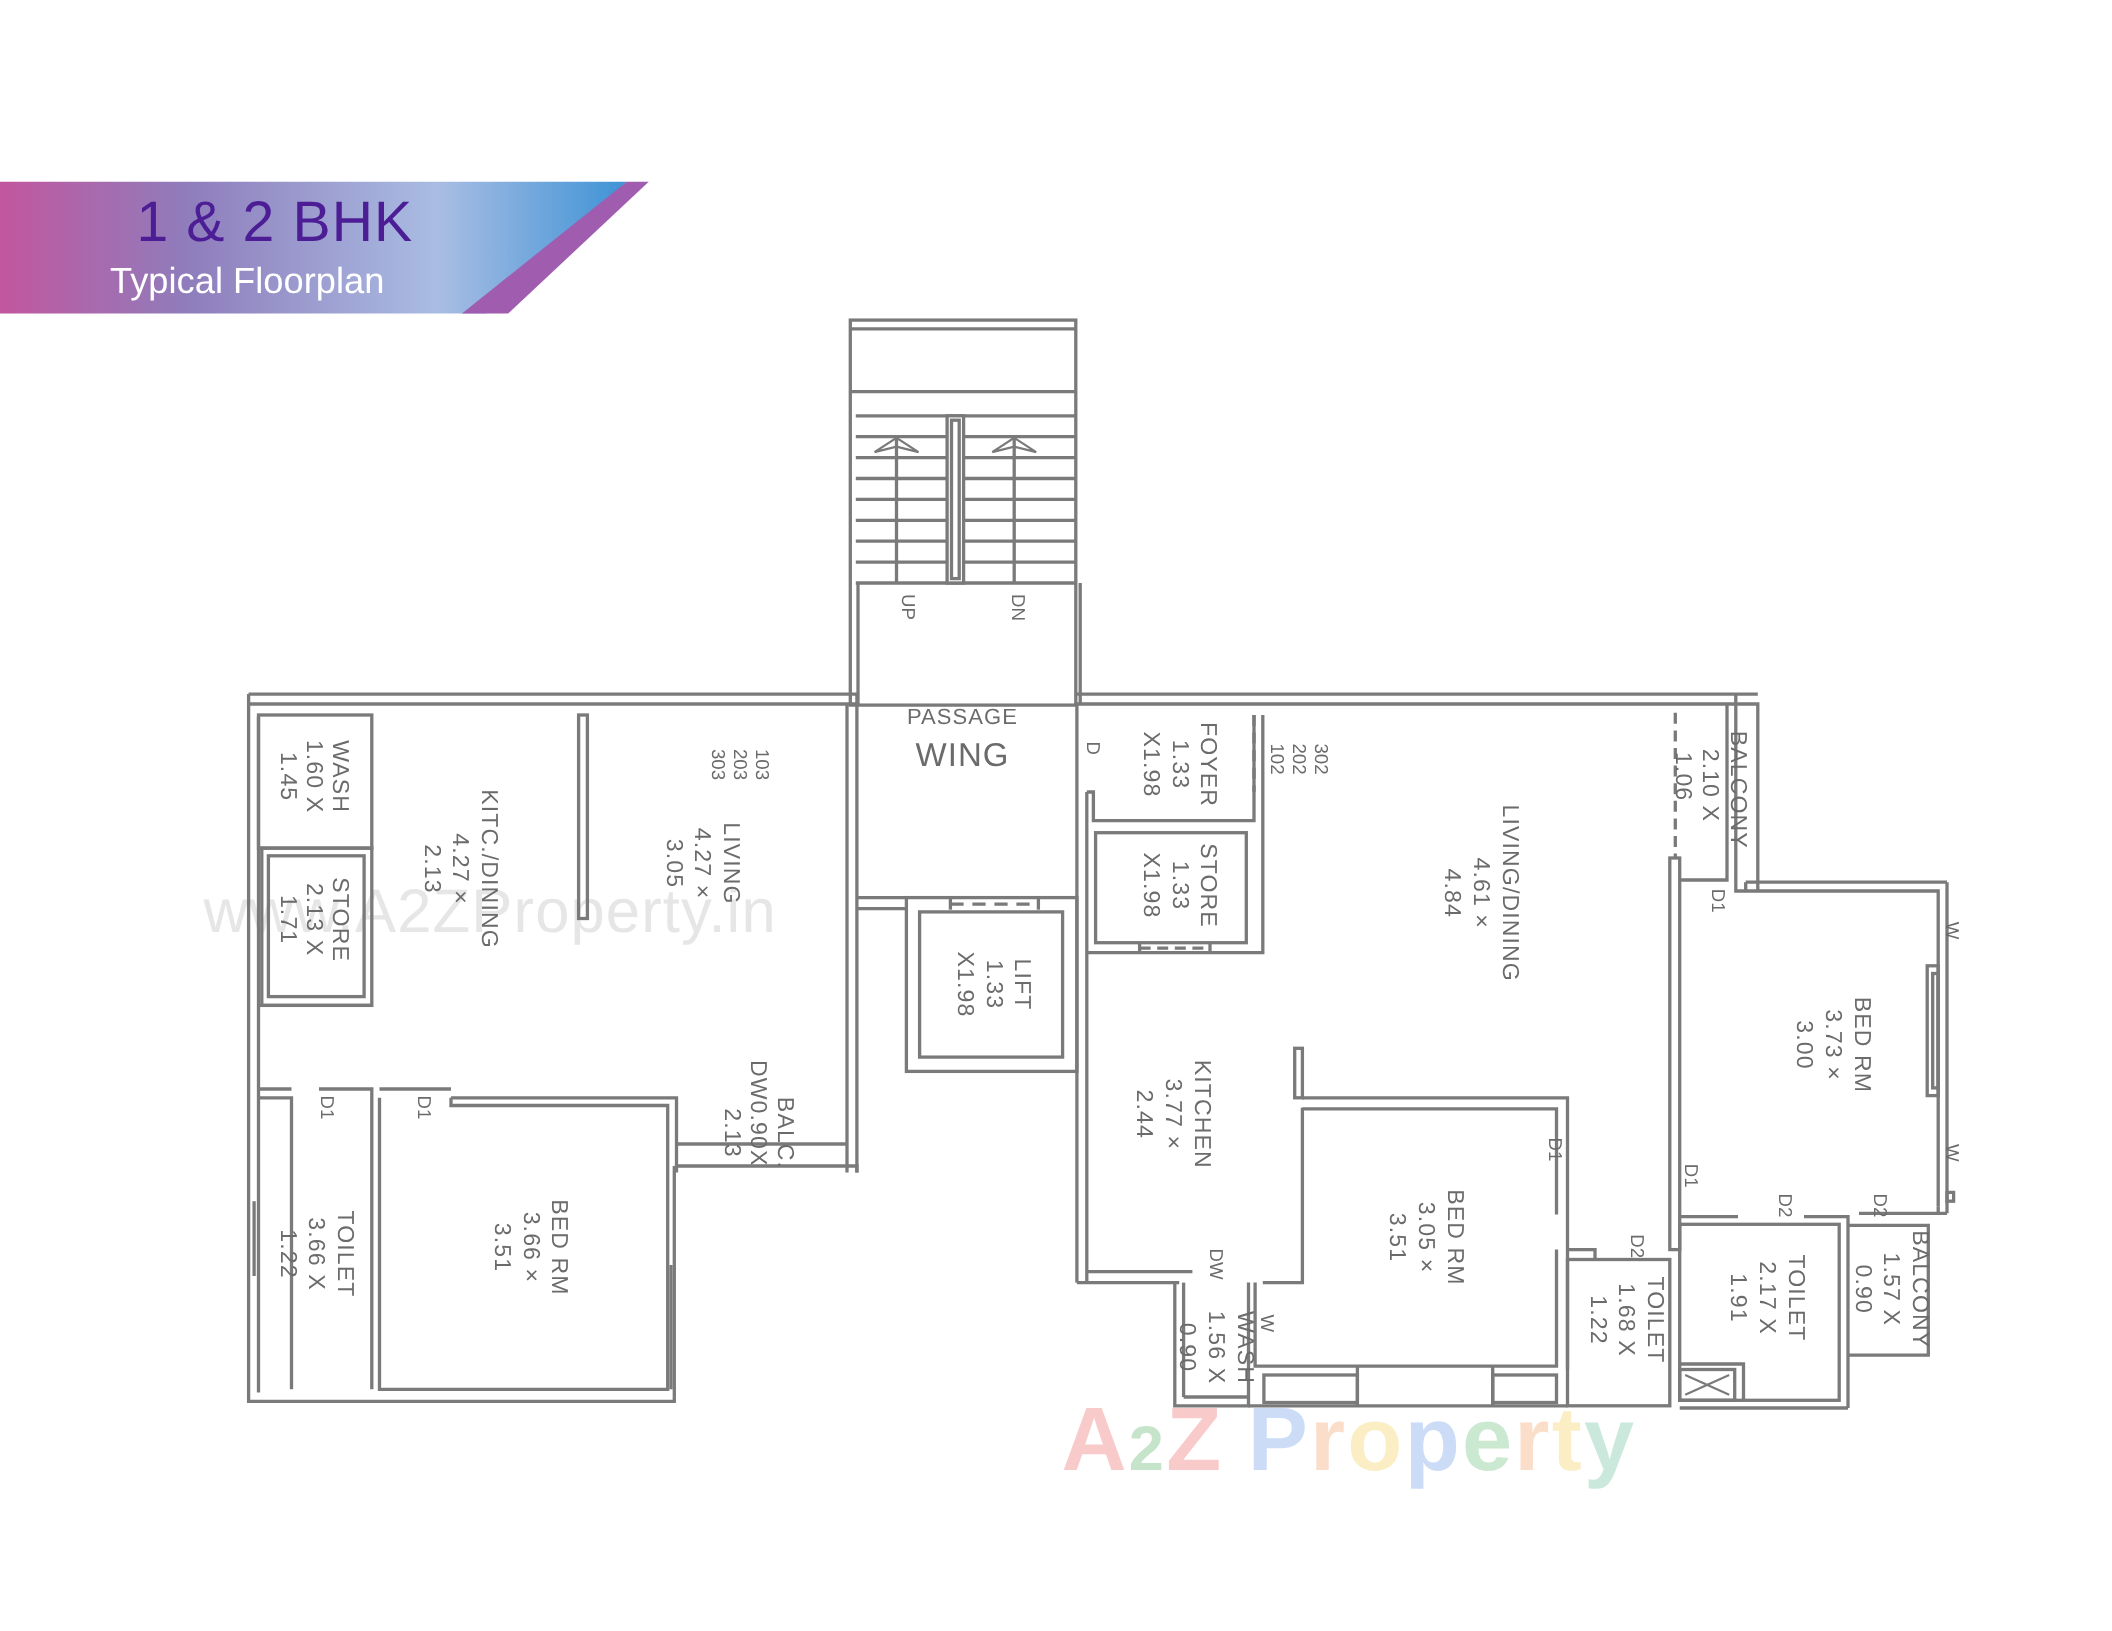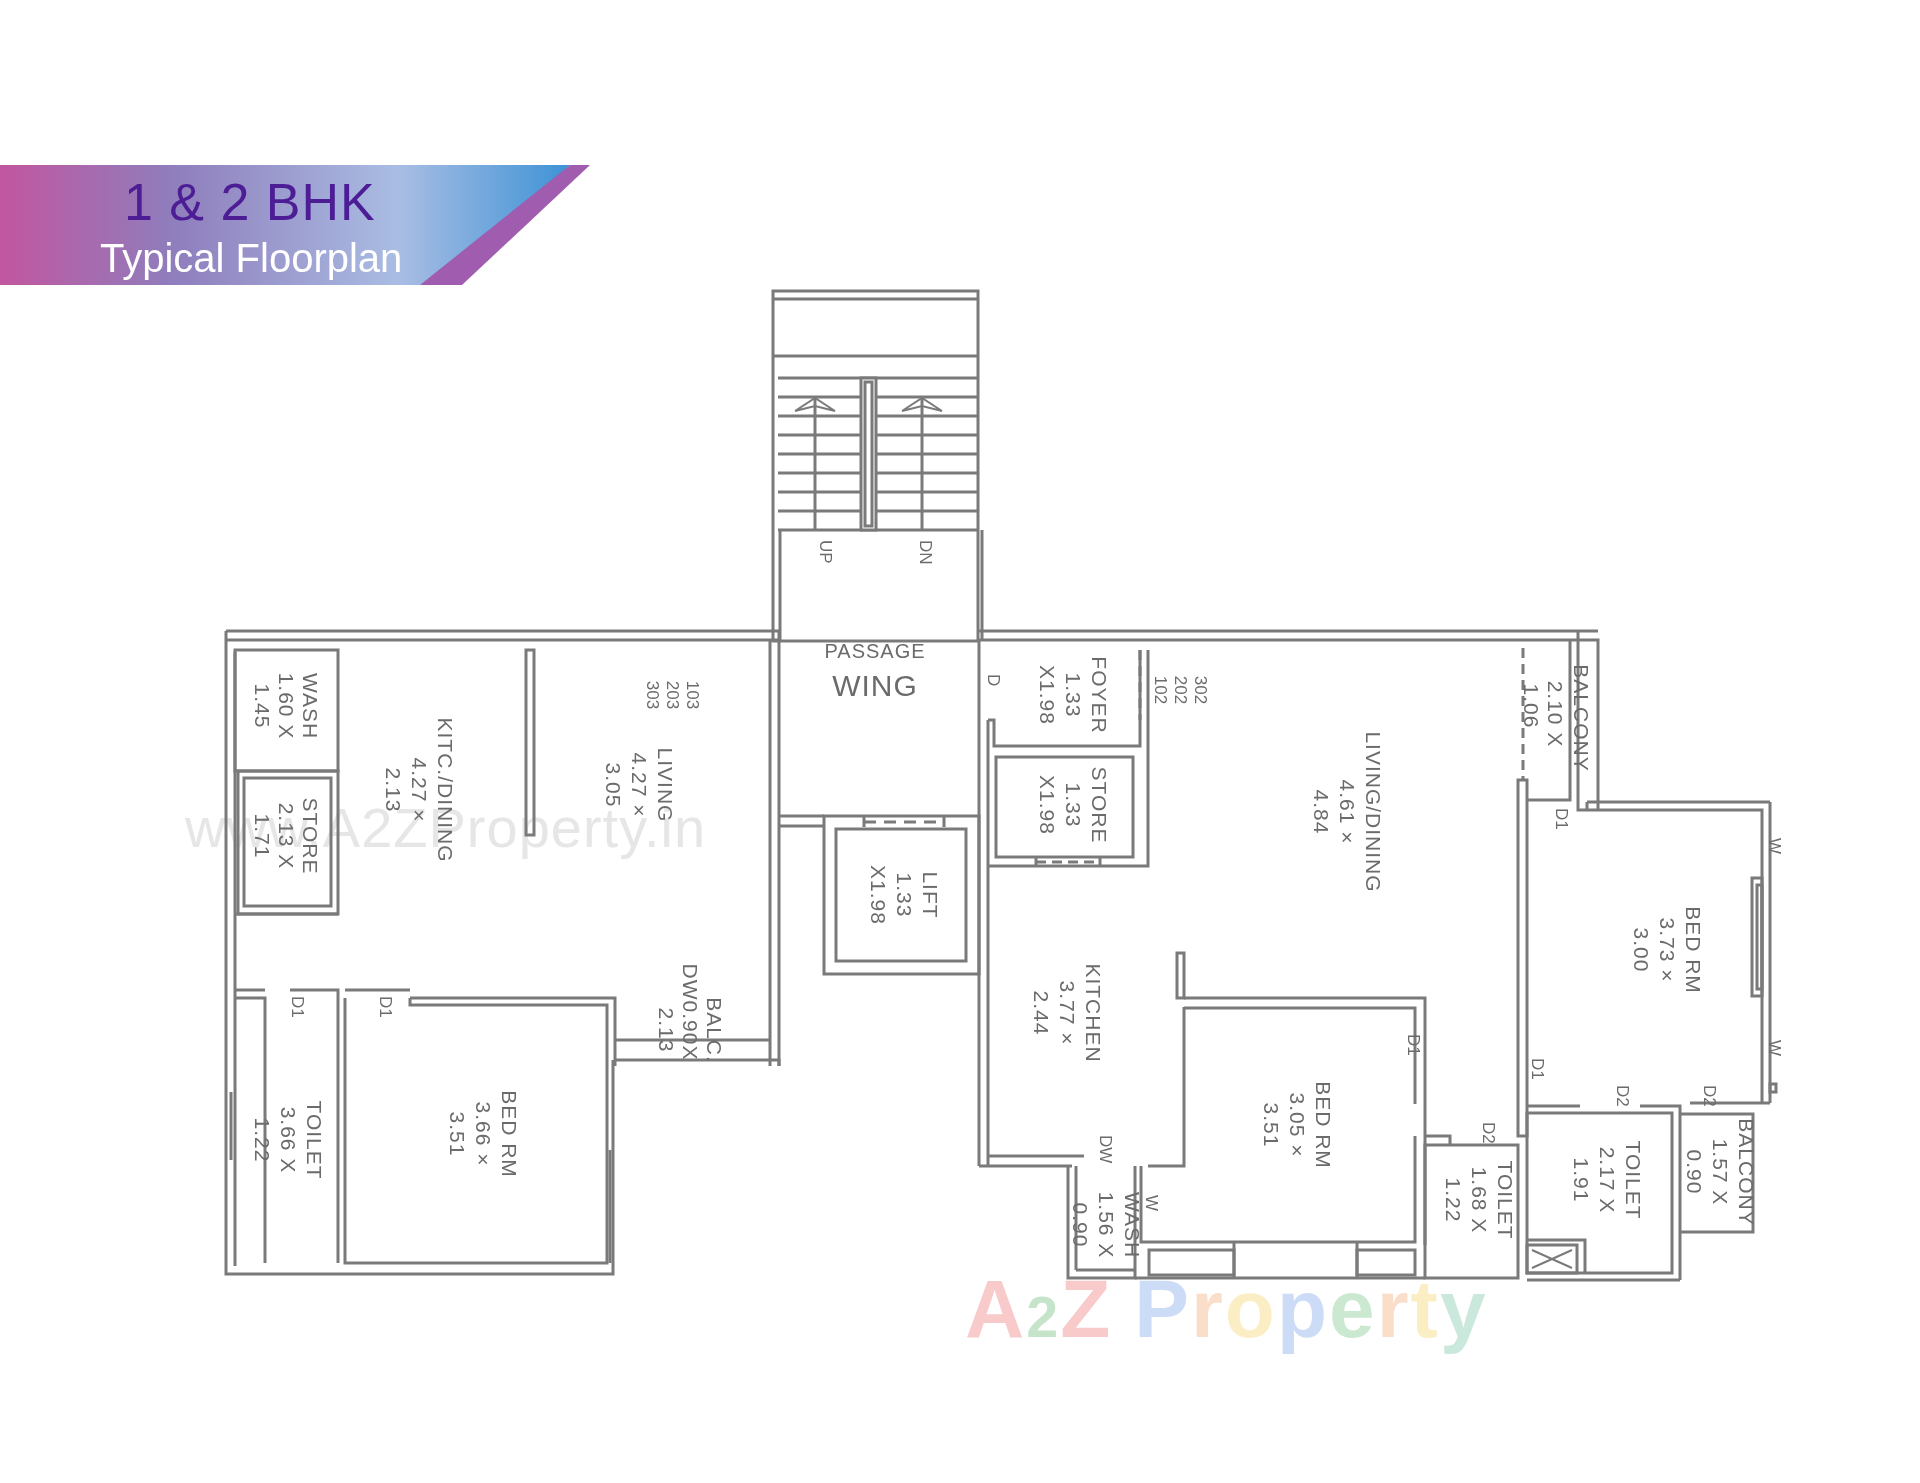--- a/index.html
+++ b/index.html
@@ -7,21 +7,21 @@
   .banner {
     position: absolute; left: 0; top: 165px; width: 590px; height: 120px;
   }
   .banner svg { position: absolute; left: 0; top: 0; }
   .banner-title {
     position: absolute; left: 112px; top: 176px; color: #4c1d95;
     font-family: "Liberation Sans", sans-serif; font-size: 52px; line-height: 1; letter-spacing: 1px; margin-left: 12px;
   }
   .banner-sub {
     position: absolute; left: 100px; top: 238px; color: #ffffff;
-    font-family: "Liberation Sans", sans-serif; font-size: 40px; line-height: 1;
+    font-family: "Liberation Sans", sans-serif; font-size: 33px; line-height: 1;
   }
   .plan { position: absolute; left: 0; top: 0; }
   .plan text { font-family: "Liberation Sans", sans-serif; fill: #6b6b6b; }
   .room-label { font-size: 21px; letter-spacing: 1px; }
   .small-label { font-size: 17px; }
   .wm-url { position: absolute; left: 185px; top: 795px; font-size: 56px; color: #e6e6e6; font-family: "Liberation Sans", sans-serif; letter-spacing: 1px; }
   .wm-logo { position: absolute; left: 965px; top: 1262px; font-size: 82px; font-weight: bold; font-family: "Liberation Sans", sans-serif; opacity: 0.35; letter-spacing: 2px; }
   .wm-logo span { display: inline-block; }
 </style>
 </head>

